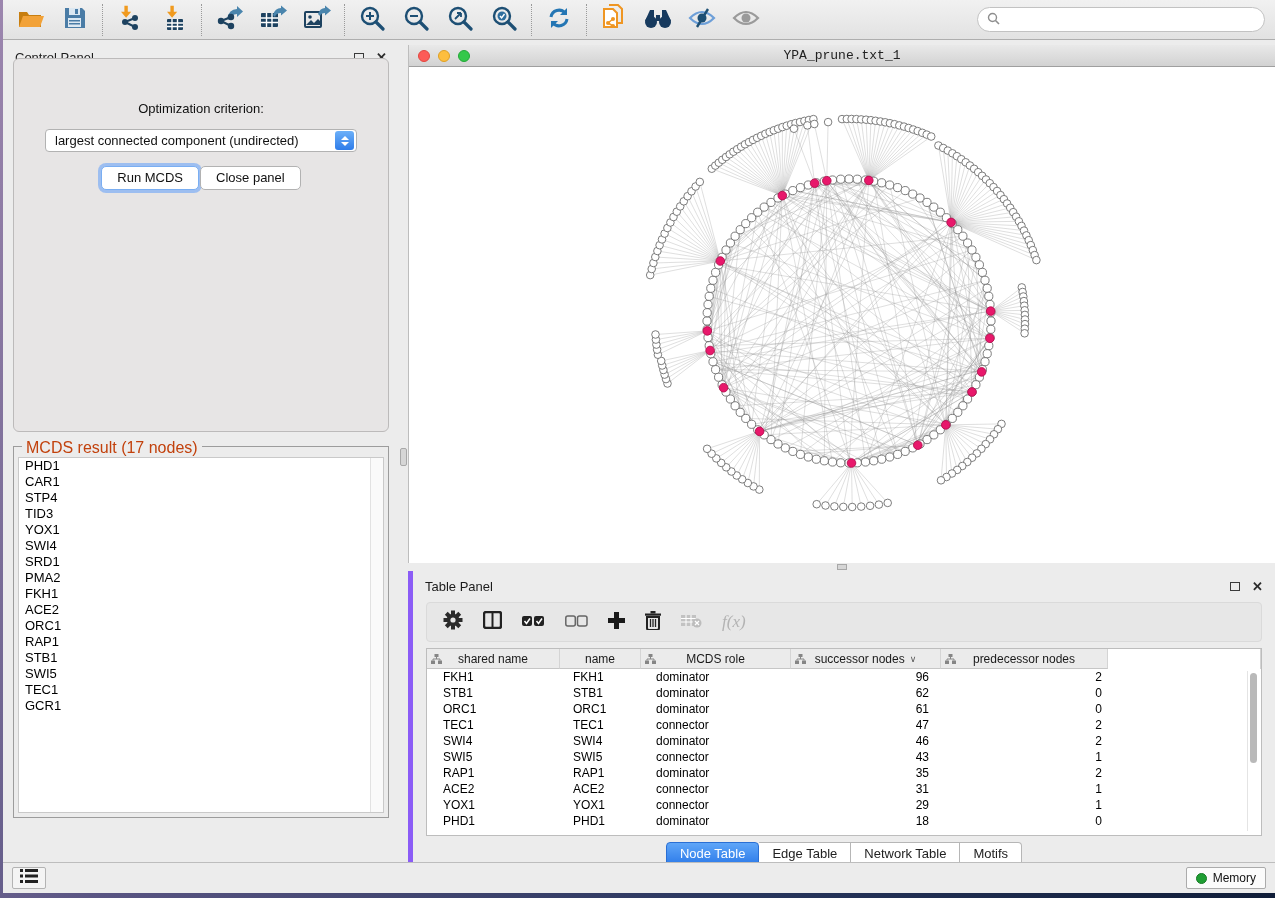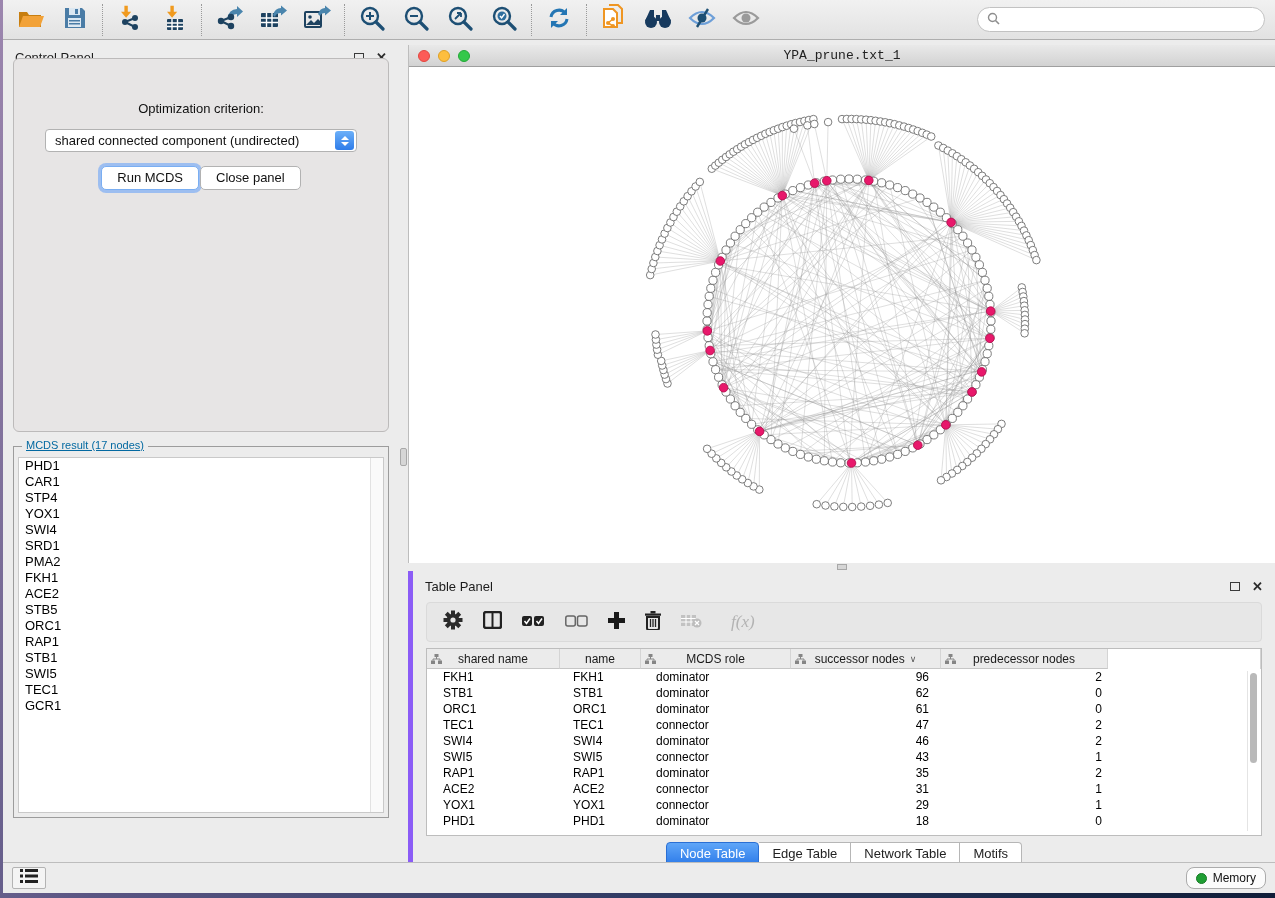--- a/index.html
+++ b/index.html
@@ -42,21 +42,21 @@
     display:flex; align-items:center; padding:0 2px 0 9px; font-size:13px; color:#111; }
   .dd-stepper { margin-left:auto; width:19px; height:19px; border-radius:3px;
     background:linear-gradient(#6cb0f9,#2e7ce9); display:flex; flex-direction:column; align-items:center; justify-content:center; gap:2px; }
   .tri-up { width:0; height:0; border-left:4px solid transparent; border-right:4px solid transparent; border-bottom:4px solid #fff; }
   .tri-down { width:0; height:0; border-left:4px solid transparent; border-right:4px solid transparent; border-top:4px solid #fff; }
   .btnrow { display:flex; justify-content:center; gap:1px; margin-top:14px; }
   .btn { font-size:13px; padding:3px 15px 4px; background:#fff; border:1px solid #b2b2b2; border-radius:5px; color:#111; }
   .btn.focusring { box-shadow:0 0 0 3px rgba(96,158,250,.55); border-color:#7aaef2; }
 
   .groupbox { margin:14px 10px 0; height:372px; flex:none; border:1px solid #9c9c9c; position:relative; }
-  .gb-legend { position:absolute; top:-8px; left:8px; background:#ececec; padding:0 4px; font-size:11px; color:#0369a1;text-decoration:underline; }
+  .gb-legend { position:absolute; top:-8px; left:8px; background:#ececec; padding:0 4px; font-size:16px; color:#c2410c; }
   .gb-list { position:absolute; left:4px; right:4px; top:10px; bottom:4px; background:#fff; border:1px solid #c9c9c9; overflow:hidden; }
   .gb-item { font-size:13px; line-height:16px; padding-left:6px; color:#000; }
   .gb-scroll { position:absolute; right:0; top:0; bottom:0; width:13px; background:#fafafa; border-left:1px solid #e2e2e2; }
 
   .vsplit { width:9px; flex:none; position:relative; }
   .vsplit .handle { position:absolute; left:1px; top:408px; width:7px; height:18px; background:#d6d6d6; border:1px solid #a8a8a8; border-radius:2px; }
 
   
   .rightcol { flex:1; display:flex; flex-direction:column; min-width:0; }
   .netwin { margin-top:5px; height:518px; flex:none; display:flex; flex-direction:column; border-left:1px solid #bdbdbd;font-family:Liberation Mono, monospace; }
@@ -70,21 +70,21 @@
   .net-canvas { flex:1; background:#fff; position:relative; overflow:hidden; }
 
   .hsplit { height:8px; flex:none; position:relative; }
   .hsplit .handle { position:absolute; left:50%; top:1px; width:10px; height:6px; margin-left:-5px; background:#d6d6d6; border:1px solid #a8a8a8; }
 
   
   .tpanel { flex:1; display:flex; flex-direction:column; border-left:5px solid #8b5cf6; min-height:0; }
   .tp-toolbar { margin:3px 13px 0; height:40px; flex:none; background:#e7e7e7; border:1px solid #dadada; border-radius:4px;
     display:flex; align-items:center; gap:20px; padding-left:16px; }
   .tico { display:flex; align-items:center; justify-content:center; }
-  .fx { font-family:"Liberation Serif", serif; font-style:italic; font-size:17px; color:#b3b3b3;margin-left:9px; }
+  .fx { font-family:"Liberation Serif", serif; font-style:italic; font-size:17px; color:#b3b3b3; }
 
   .tablewrap { margin:6px 13px 0; height:188px; flex:none; background:#fff; border:1px solid #bdbdbd; position:relative; overflow:hidden; }
   .thead { display:flex; height:20px; font-size:12px; color:#1a1a1a; }
   .thcell { background:#ebebeb; border-bottom:1px solid #c6c6c6; border-right:1px solid #d4d4d4;
     display:flex; align-items:center; justify-content:center; position:relative; }
   .thcell .shared-ico { position:absolute; left:4px; top:4px; }
   .sortv { font-size:9px; color:#555; margin-left:5px; }
   .trow { display:flex; height:16px; }
   .tcell { font-size:12px; color:#000; line-height:16px; white-space:nowrap; overflow:hidden; }
   .c0 { width:133px; padding-left:16px; }
@@ -95,21 +95,21 @@
   .h0 { width:133px; } .h1 { width:81px; } .h2 { width:150px; } .h3 { width:150px; } .h4 { width:167px; }
   .hfill { flex:1; background:#fff; border-bottom:none; }
   .vscroll { position:absolute; right:3px; top:22px; bottom:4px; width:11px; background:#fff; border-left:1px solid #e4e4e4; }
   .vthumb { position:absolute; left:2px; top:2px; width:7px; height:90px; background:#b9b9b9; border-radius:4px; }
 
   .tp-tabs { display:flex; justify-content:center; margin-top:6px; }
 
   
   .statusbar { height:31px; flex:none; background:#ececec; border-top:1px solid #bdbdbd; display:flex; align-items:center; padding:0 9px; }
   .sb-btn { width:34px; height:22px; border:1px solid #b3b3b3; background:#f4f4f4; border-radius:2px; display:flex; align-items:center; justify-content:center; }
-  .mem-btn { margin-left:auto; height:22px; border:1px solid #ababab; background:#fbfbfb; border-radius:8px;
+  .mem-btn { margin-left:auto; height:22px; border:1px solid #ababab; background:#fbfbfb; border-radius:2px;
     display:flex; align-items:center; gap:6px; padding:0 9px; font-size:12px; color:#111;justify-content:center; }
   .mem-dot { width:11px; height:11px; border-radius:50%; background:#1f9e33; border:1px solid #157a24; }
 </style>
 </head>
 <body>
 
 <div class="app">
 
   <div class="toolbar">
     <div class="tbtn">
@@ -262,45 +262,45 @@
     <div class="cpanel">
       <div class="panel-head">
         <span>Control Panel</span>
         <span class="spacer"></span>
         <span class="float-ico"></span>
         <span class="close-ico">✕</span>
       </div>
       <div class="tabpane">
         <div class="optlabel">Optimization criterion:</div>
         <div class="dropdown">
-          <span>shared connected component (undirected)</span>
+          <span>largest connected component (undirected)</span>
           <span class="dd-stepper">
               <span class="tri-up"></span>
               <span class="tri-down"></span>
             </span>
         </div>
         <div class="btnrow">
           <button class="btn focusring">Run MCDS</button>
           <button class="btn">Close panel</button>
         </div>
       </div>
       <div class="groupbox">
         <div class="gb-legend">MCDS result (17 nodes)</div>
         <div class="gb-list">
           <div id="mcds-items">
               <div class="gb-item">PHD1</div>
               <div class="gb-item">CAR1</div>
               <div class="gb-item">STP4</div>
+              <div class="gb-item">TID3</div>
               <div class="gb-item">YOX1</div>
               <div class="gb-item">SWI4</div>
               <div class="gb-item">SRD1</div>
               <div class="gb-item">PMA2</div>
               <div class="gb-item">FKH1</div>
               <div class="gb-item">ACE2</div>
-              <div class="gb-item">STB5</div>
               <div class="gb-item">ORC1</div>
               <div class="gb-item">RAP1</div>
               <div class="gb-item">STB1</div>
               <div class="gb-item">SWI5</div>
               <div class="gb-item">TEC1</div>
               <div class="gb-item">GCR1</div>
             </div>
           <div class="gb-scroll"></div>
         </div>
       </div>

